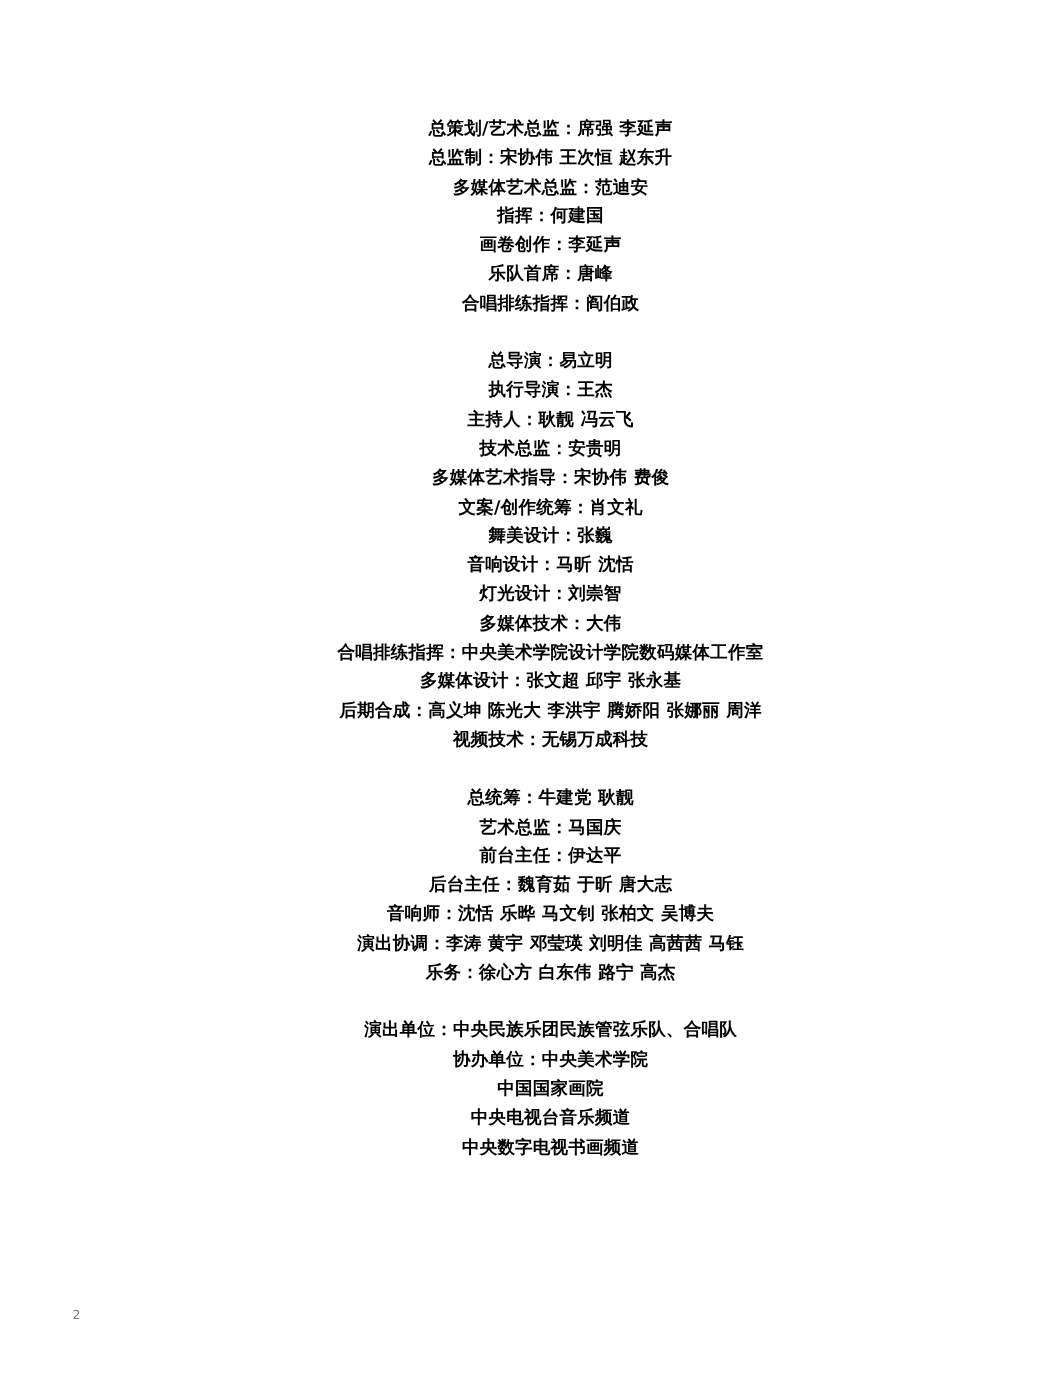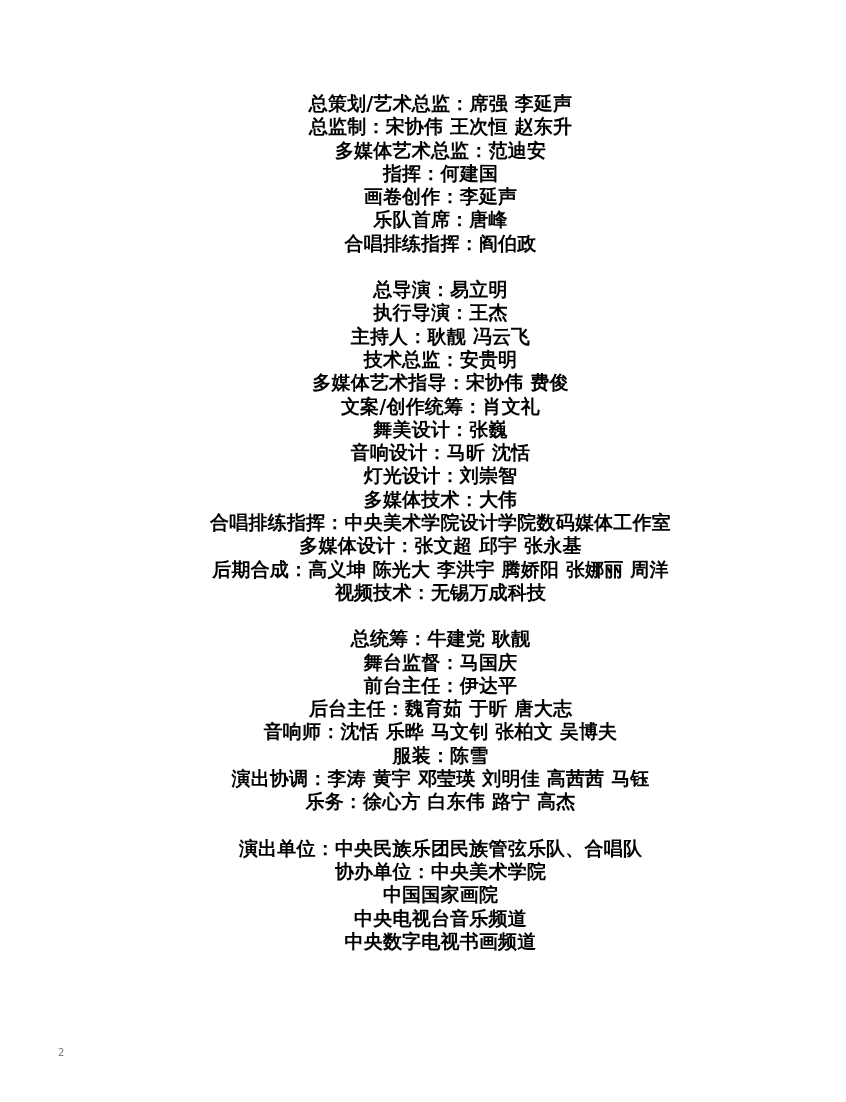--- a/index.html
+++ b/index.html
@@ -22,21 +22,21 @@
     box-sizing: border-box;
   }
   .credits {
     position: absolute;
     left: 0;
     top: 92px;
     width: 846px;
     text-align: center;
   }
   .credit-line {
-    font-size: 19px;
+    font-size: 14px;
     font-weight: bold;
     line-height: 23.3px;
     letter-spacing: 0.2px;
     white-space: nowrap;
     margin-left: 35px;
   }
   .block-gap {
     height: 23px;
   }
   .page-number {
@@ -81,25 +81,24 @@
       <div class="credit-line">合唱排练指挥：中央美术学院设计学院数码媒体工作室</div>
       <div class="credit-line">多媒体设计：张文超 邱宇 张永基</div>
       <div class="credit-line">后期合成：高义坤 陈光大 李洪宇 腾娇阳 张娜丽 周洋</div>
       <div class="credit-line">视频技术：无锡万成科技</div>
     </div>
 
     <div class="block-gap"></div>
 
     <div class="credit-block">
       <div class="credit-line">总统筹：牛建党 耿靓</div>
-      <div class="credit-line">舞台监督：马国庆</div>
+      <div class="credit-line">艺术总监：马国庆</div>
       <div class="credit-line">前台主任：伊达平</div>
       <div class="credit-line">后台主任：魏育茹 于昕 唐大志</div>
       <div class="credit-line">音响师：沈恬 乐晔 马文钊 张柏文 吴博夫</div>
-      <div class="credit-line">服装：陈雪</div>
       <div class="credit-line">演出协调：李涛 黄宇 邓莹瑛 刘明佳 高茜茜 马钰</div>
       <div class="credit-line">乐务：徐心方 白东伟 路宁 高杰</div>
     </div>
 
     <div class="block-gap"></div>
 
     <div class="credit-block">
       <div class="credit-line">演出单位：中央民族乐团民族管弦乐队、合唱队</div>
       <div class="credit-line">协办单位：中央美术学院</div>
       <div class="credit-line">中国国家画院</div>

